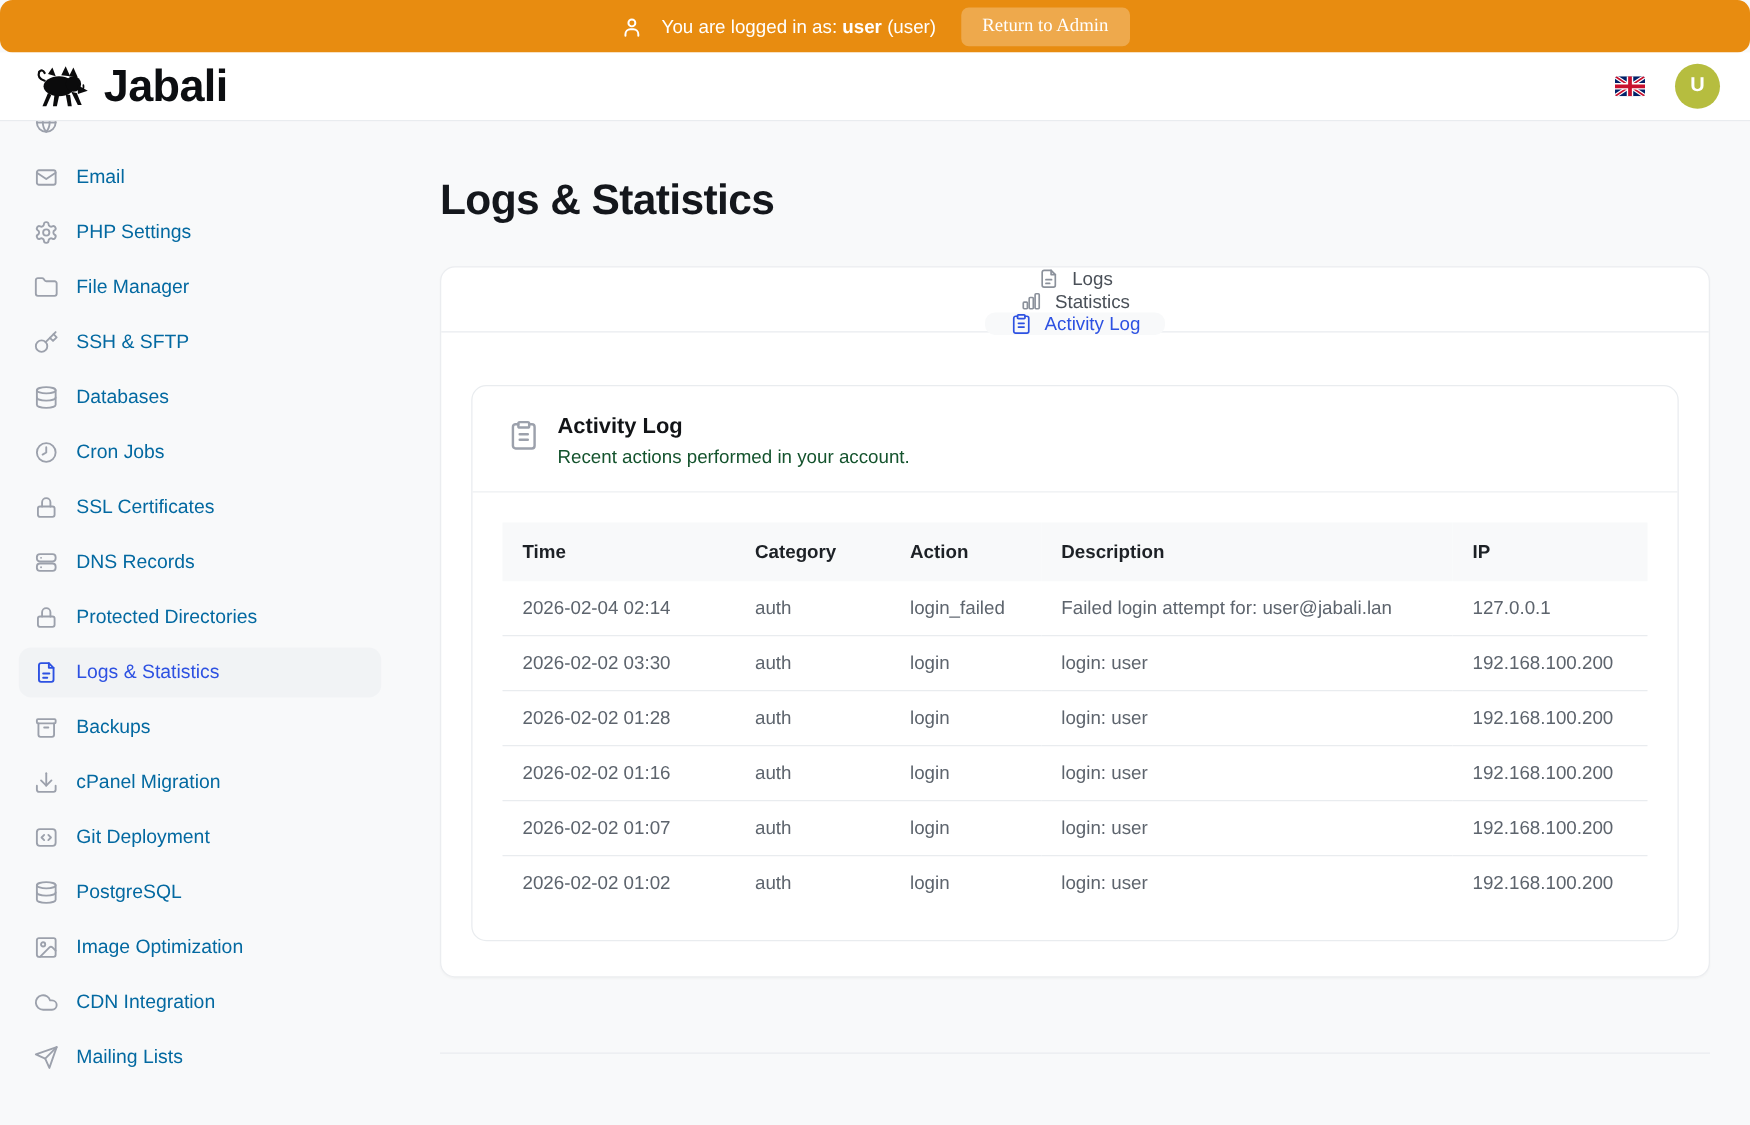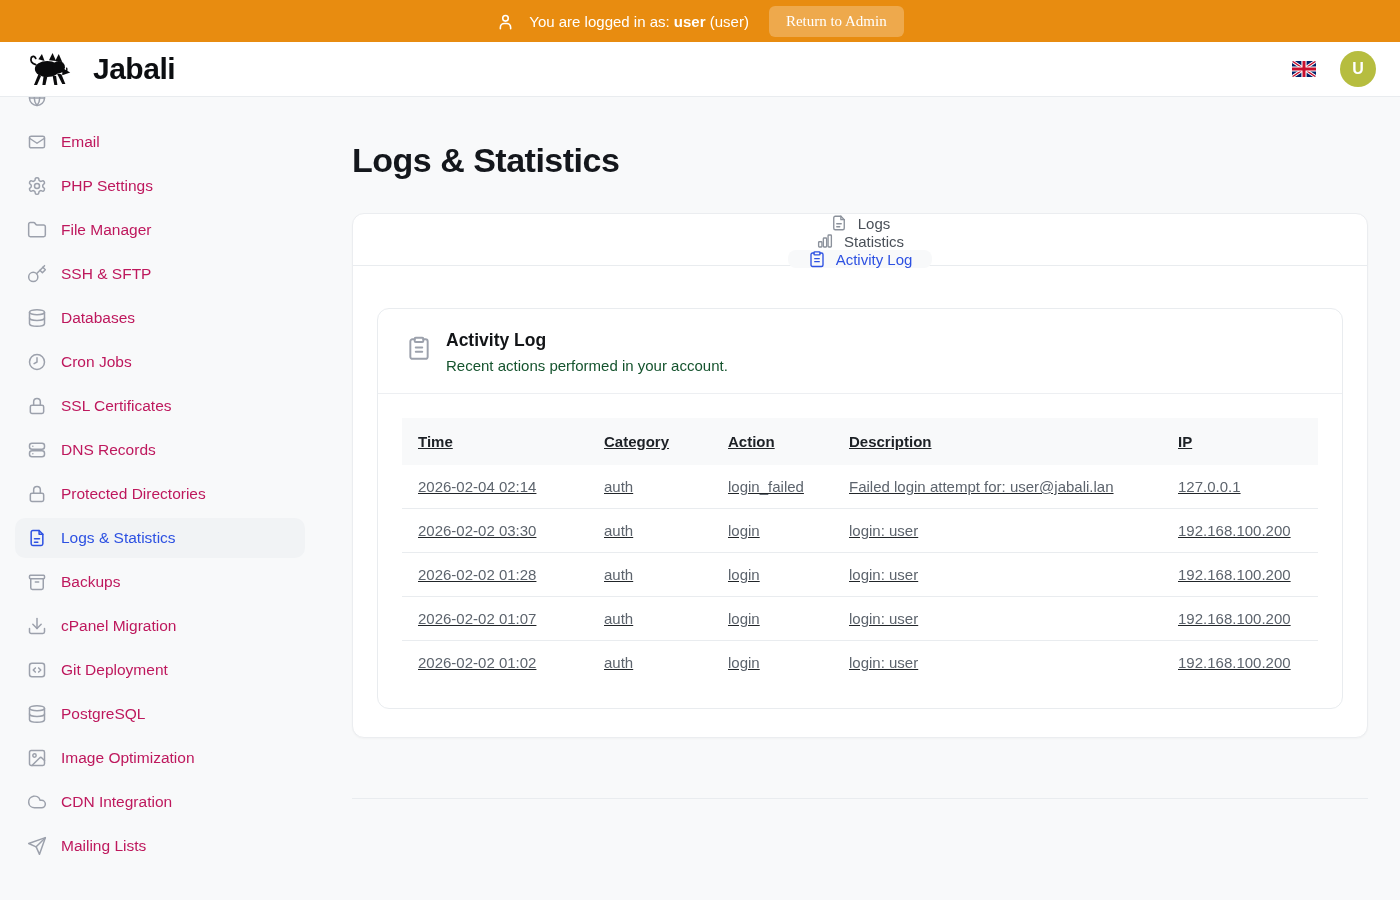--- a/index.html
+++ b/index.html
@@ -1,36 +1,36 @@
 <!DOCTYPE html>
 <html><head>
 <meta charset="utf-8">
 <style>
   * { margin:0; padding:0; box-sizing:border-box; }
   html,body { width:1400px; height:900px; overflow:hidden; }
   body { font-family:"Liberation Sans", sans-serif; background:#f8f9fa; color:#212529; }
 
   
-  .topbar { height:42px; background:#e88c10; display:flex; align-items:center; justify-content:center; gap:14px; color:#fff; font-size:15px; }
+  .topbar { height:42px; background:#e88c10; display:flex; align-items:center; justify-content:center; gap:14px; color:#fff; font-size:15px;border-radius:10px; }
   .topbar .uicon { width:19px; height:19px; display:block; }
   .topbar .msg b { font-weight:700; }
   .return-btn { background:rgba(255,255,255,.25); border:none; color:#fff; font-family:Liberation Serif, serif; font-size:15px; padding:7px 17px; border-radius:6px; margin-left:6px; cursor:pointer; }
 
   
   .app-header { height:55px; background:#fff; border-bottom:1px solid #e9ecef; display:flex; align-items:center; padding:0 16px 0 26px; }
-  .brand { display:flex; align-items:center; gap:21px; font-size:30px; font-weight:800; letter-spacing:-.5px; color:#0c0e11; }
+  .brand { display:flex; align-items:center; gap:11px; font-size:36px; font-weight:800; letter-spacing:-.5px; color:#0c0e11; }
   .brand svg { display:block; }
   .header-right { margin-left:auto; display:flex; align-items:center; gap:24px; padding-right:8px; }
   .flag { width:24px; height:16px; border-radius:2px; overflow:hidden; display:block; cursor:pointer; }
   .avatar { width:36px; height:36px; border-radius:50%; background:#b6bd3f; color:#fff; font-weight:700; font-size:16px; display:flex; align-items:center; justify-content:center; cursor:pointer; }
 
   
   .layout { display:flex; height:803px; }
   .sidebar { width:320px; flex:none; padding:1px 15px 0 15px; overflow:hidden; }
-  .nav-item { height:40px; margin-bottom:4px; display:flex; align-items:center; gap:14px; padding:0 12px; border-radius:10px; color:#be185d; font-size:15.5px; cursor:pointer; }
+  .nav-item { height:40px; margin-bottom:4px; display:flex; align-items:center; gap:14px; padding:0 12px; border-radius:10px; color:#0369a1; font-size:15.5px; cursor:pointer; }
   .nav-item svg { width:20px; height:20px; flex:none; color:#9ca1ac; }
   .nav-item.active { background:#f1f3f5; color:#2d51e2; font-weight:500; }
   .nav-item.active svg { color:#2d51e2; }
   .nav-item.partial { margin-top:-20px; }
 
   .main { flex:1; padding:0 32px; overflow:hidden; }
   .page-title { margin-top:44px; font-size:34px; font-weight:800; letter-spacing:-.5px; color:#14171c; }
 
   .card { margin-top:33px; background:#fff; border:1px solid #ebedf0; border-radius:12px; box-shadow:0 1px 2px rgba(0,0,0,.03); }
   .tabbar { display:flex; align-items:center; height:52px; padding:0 14px; border-bottom:1px solid #e9ecef;flex-direction:column; }
@@ -39,21 +39,21 @@
   .tab.active { background:#f8f9fa; color:#2d51e2; font-weight:500; }
   .tab.active svg { color:#2d51e2; }
 
   .card-body { padding:42px 24px 28px; }
   .inner-card { border:1px solid #e9ecef; border-radius:12px; background:#fff; }
   .inner-head { display:flex; gap:14px; padding:21px 28px 19px; border-bottom:1px solid #edeff2; }
   .inner-head > svg { width:26px; height:26px; color:#9ca1ac; margin-top:5px; flex:none; }
   .inner-title { font-size:17.5px; font-weight:700; color:#121417; margin-bottom:6px; }
   .inner-sub { font-size:15px; color:#14532d; }
 
-  .table-wrap { padding:24px;text-decoration:underline; }
+  .table-wrap { padding:24px; }
   table { width:100%; border-collapse:collapse; table-layout:fixed; font-size:15px; }
   thead th { background:#f8f9fa; text-align:left; font-weight:700; color:#1d2126; padding:15px 16px; }
   tbody td { padding:13px 16px; color:#5d646d; overflow:hidden; white-space:nowrap; }
   tbody tr + tr td { border-top:1px solid #e9ecef; }
 
   .footer-rule { margin-top:60px; border-top:1px solid #e9ecef; height:17px; }
 </style>
 </head>
 <body>
 
@@ -319,20 +319,27 @@
                   <td>192.168.100.200</td>
                 </tr>
                 <tr>
                   <td>2026-02-02 01:28</td>
                   <td>auth</td>
                   <td>login</td>
                   <td>login: user</td>
                   <td>192.168.100.200</td>
                 </tr>
                 <tr>
+                  <td>2026-02-02 01:16</td>
+                  <td>auth</td>
+                  <td>login</td>
+                  <td>login: user</td>
+                  <td>192.168.100.200</td>
+                </tr>
+                <tr>
                   <td>2026-02-02 01:07</td>
                   <td>auth</td>
                   <td>login</td>
                   <td>login: user</td>
                   <td>192.168.100.200</td>
                 </tr>
                 <tr>
                   <td>2026-02-02 01:02</td>
                   <td>auth</td>
                   <td>login</td>

